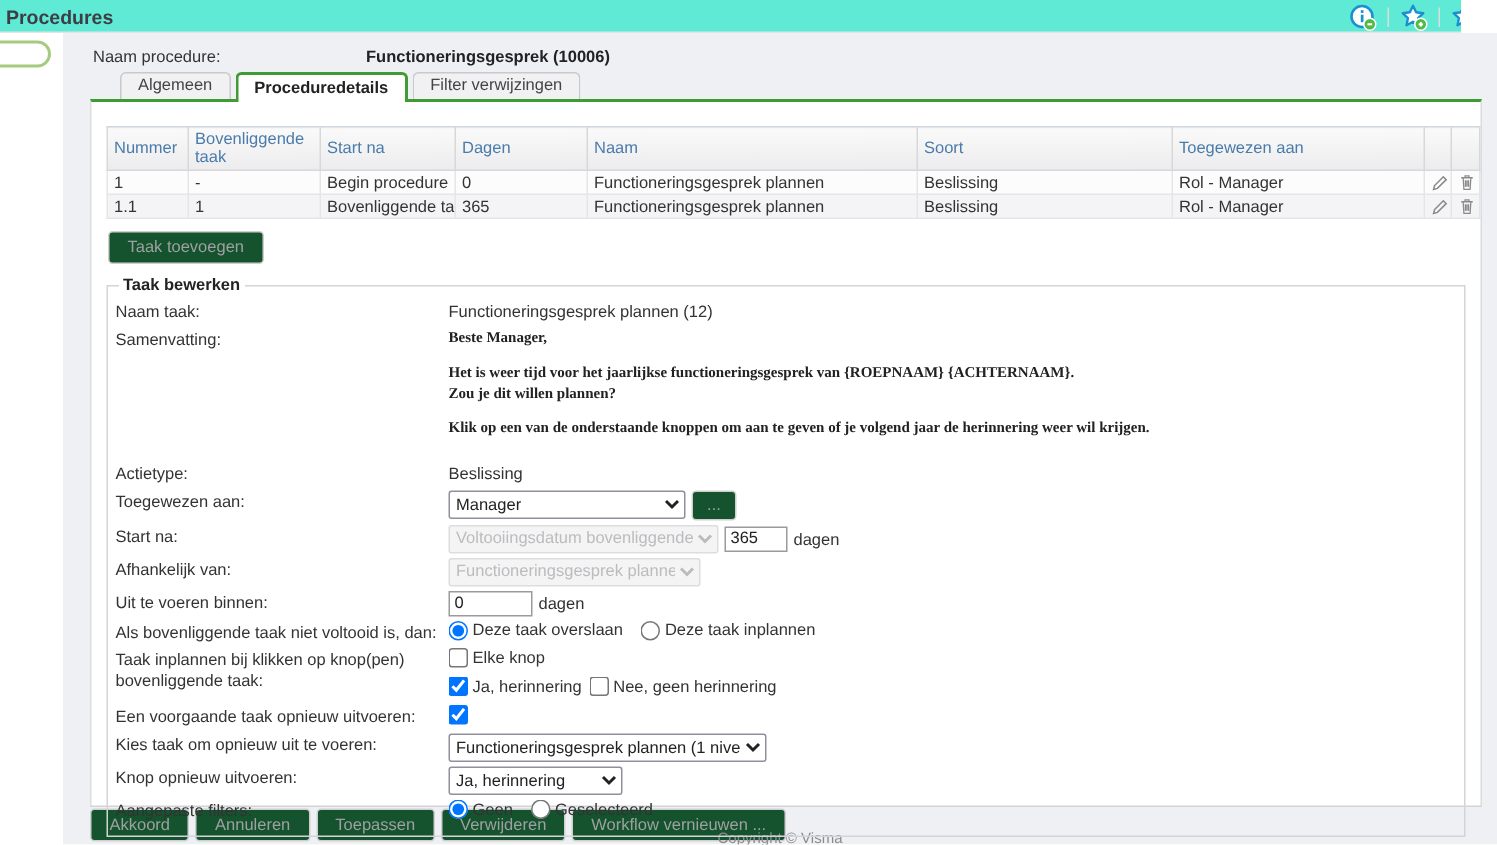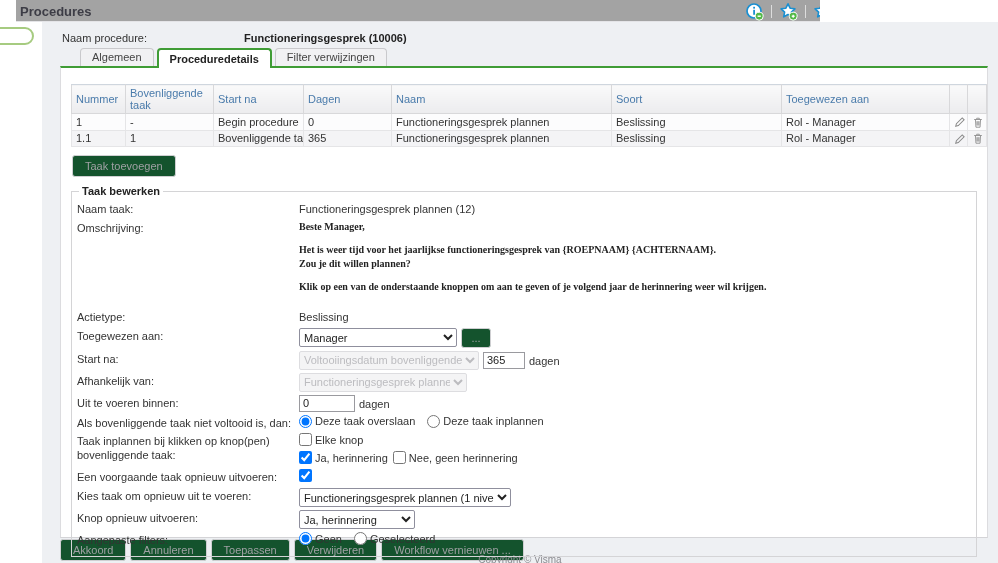--- a/index.html
+++ b/index.html
@@ -1,20 +1,20 @@
 <!DOCTYPE html>
 <html><head>
 <meta charset="utf-8">
 <style>
   * { box-sizing: border-box; margin: 0; padding: 0; }
   html,body { width: 998px; height: 563px; overflow: hidden; }
   body { font-family: "Liberation Sans", sans-serif; font-size: 11px; color: #333; background: #fff; position: relative; }
 
   
-  .topbar { position: absolute; left:16px; top:0; width:804px; height:22px; background:#a3a3a3; border-bottom:1px solid #e4e4e7; z-index:6; }
+  .topbar { position: absolute; left:0; top:0; width:974px; height:22px; background:#5eead4; border-bottom:1px solid #e4e4e7; z-index:6; }
   .topbar-title { position:absolute; left:4px; top:4px; font-size:13px; font-weight:600; color:#3d3d46; }
   .topbar-icons { position:absolute; right:0; top:0; height:22px; display:flex; align-items:center; gap:7px; overflow:hidden; padding-right:0; }
   .icon-sep { width:1px; height:13px; background:#ddd; }
   .tb-icon { width:19px; height:19px; display:block; cursor:pointer; }
   .tb-partial { width:7px; height:19px; overflow:hidden; }
 
   
   .pill { position:absolute; left:-24px; top:27px; width:58px; height:18px; background:#fff; border:2px solid #a6cb80; border-radius:11px; z-index:5; }
 
   
@@ -199,21 +199,21 @@
         <legend>Taak bewerken</legend>
 
         <div class="frow">
           <div class="flabel">Naam taak:</div>
           <div class="fctrl">
               <span class="txt">Functioneringsgesprek plannen (12)</span>
             </div>
         </div>
 
         <div class="frow">
-          <div class="flabel">Omschrijving:</div>
+          <div class="flabel">Samenvatting:</div>
           <div class="desc">
             <p>Beste Manager,</p>
             <p><span>Het is weer tijd voor het jaarlijkse functioneringsgesprek van {ROEPNAAM} {ACHTERNAAM}.</span><br><span>Zou je dit willen plannen?</span></p>
             <p>Klik op een van de onderstaande knoppen om aan te geven of je volgend jaar de herinnering weer wil krijgen.</p>
           </div>
         </div>
 
         <div class="frow">
           <div class="flabel">Actietype:</div>
           <div class="fctrl">

